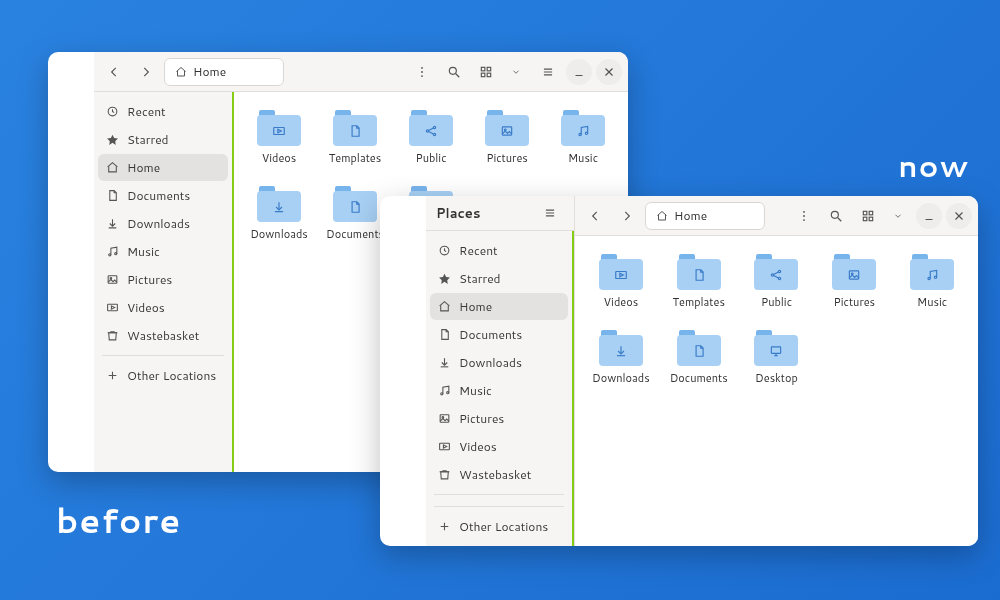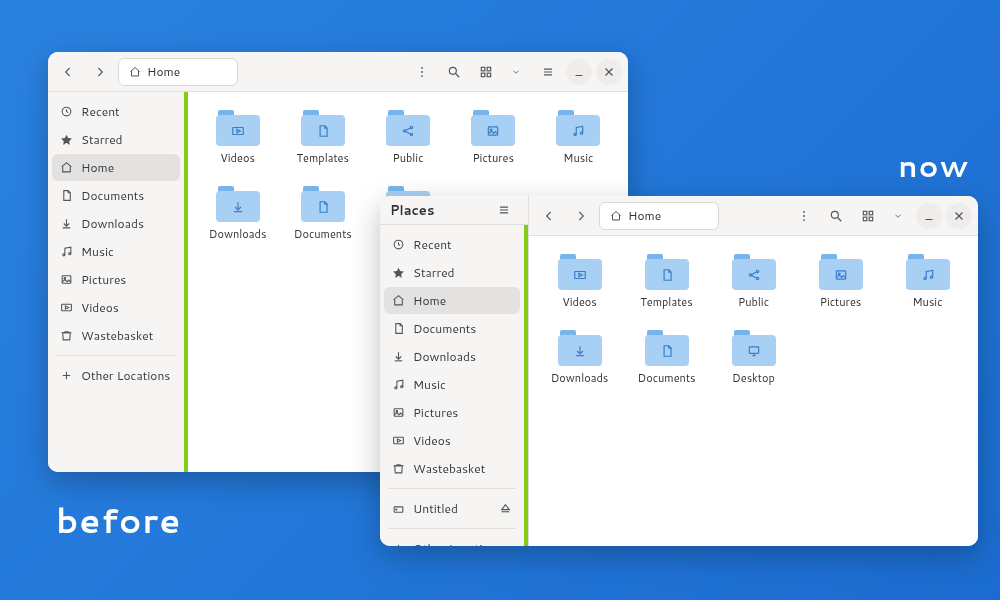--- a/index.html
+++ b/index.html
@@ -3,39 +3,39 @@
 <meta charset="utf-8">
 <style>
   * { box-sizing: border-box; margin: 0; padding: 0; font-family: -apple-system, "Segoe UI", Cantarell, Ubuntu, sans-serif; }
   body { width: 1000px; height: 600px; overflow: hidden; background: linear-gradient(135deg, #2a82e0 0%, #1b6cd0 100%); position: relative; }
   .annot { position: absolute; color: #fff; font-weight: 800; letter-spacing: 1px; }
   #annot-before { left: 56px; top: 496px; font-size: 34px; }
   #annot-now   { right: 31px; top: 144px; font-size: 30px; }
 
   .window {
     position: absolute; background: #fff; border-radius: 10px; box-shadow: 0 10px 30px rgba(0,0,0,.25);
-    display: flex; flex-direction: column; overflow: hidden;
+    display: flex; flex-direction: column; overflow: hidden; padding-left: 46px;
   }
   #win-before { left: 48px; top: 52px; width: 580px; height: 420px; }
   #win-now    { left: 380px; top: 196px; width: 598px; height: 350px; }
 
   
   .hdr { height: 40px; background: #f6f5f4; border-bottom: 1px solid #e0dedc; display:flex; align-items:center; padding: 0 6px; gap:4px; }
   .hdr .sp { flex:1; }
   .icbtn { width:28px; height:28px; border-radius:6px; display:flex; align-items:center; justify-content:center; color:#4a4a4a; cursor:pointer; }
   .icbtn.round { border-radius:50%; background:#efedeb; width:26px; height:26px; }
   .icbtn svg { width:14px; height:14px; stroke:#555; fill:none; stroke-width:2; }
   .icbtn.filled svg { fill:#555; stroke:none; }
   .pathbar { display:flex; align-items:center; gap:6px; background:#fff; border:1px solid #d9d7d5; border-radius:6px; height:28px; padding:0 10px; font-size:12px; color:#333; min-width:120px; }
   .pathbar svg { width:12px; height:12px; stroke:#555; fill:none; stroke-width:2; }
   .view-combo { display:flex; align-items:center; gap:2px; }
 
   
   .body { display:flex; flex:1; min-height:0; }
-  .sidebar { width:140px; background:#f6f5f4; border-right:4px solid #84cc16; padding:6px 4px; display:flex; flex-direction:column; gap:1px; }
+  .sidebar { width:140px; background:#f6f5f4; border-right:2px solid #84cc16; padding:6px 4px; display:flex; flex-direction:column; gap:1px; }
   .sidebar.now { width:148px; }
   .sbi { display:flex; align-items:center; gap:8px; padding:5px 8px; border-radius:6px; font-size:12px; color:#3a3a3a; cursor:pointer; }
   .sbi.active { background:#e4e2e0; }
   .sbi svg { width:13px; height:13px; stroke:#555; fill:none; stroke-width:2; flex:0 0 13px; }
   .sbi.filled svg { fill:#555; stroke:none; }
   .sbi .tail { margin-left:auto; }
   .sb-divider { height:1px; background:#e0dedc; margin:5px 4px; }
 
   .sb-hdr { height:40px; background:#f6f5f4; border-bottom:1px solid #e0dedc; display:flex; align-items:center; padding:0 10px; gap:8px; font-size:13px; font-weight:600; color:#333; }
   .sb-hdr .sp{flex:1}
@@ -449,29 +449,20 @@
             </svg>
             <span>Videos</span>
           </div>
         <div class="sbi">
             <svg>
               <use href="#i-trash"></use>
             </svg>
             <span>Wastebasket</span>
           </div>
         <div class="sb-divider"></div>
-        <div class="sbi">
-            <svg>
-              <use href="#i-drive"></use>
-            </svg>
-            <span>Untitled</span>
-            <svg class="tail">
-              <use href="#i-eject"></use>
-            </svg>
-          </div>
         <div class="sb-divider"></div>
         <div class="sbi">
             <svg>
               <use href="#i-plus"></use>
             </svg>
             <span>Other Locations</span>
           </div>
       </div>
     </div>
     <div class="mainpanel">

